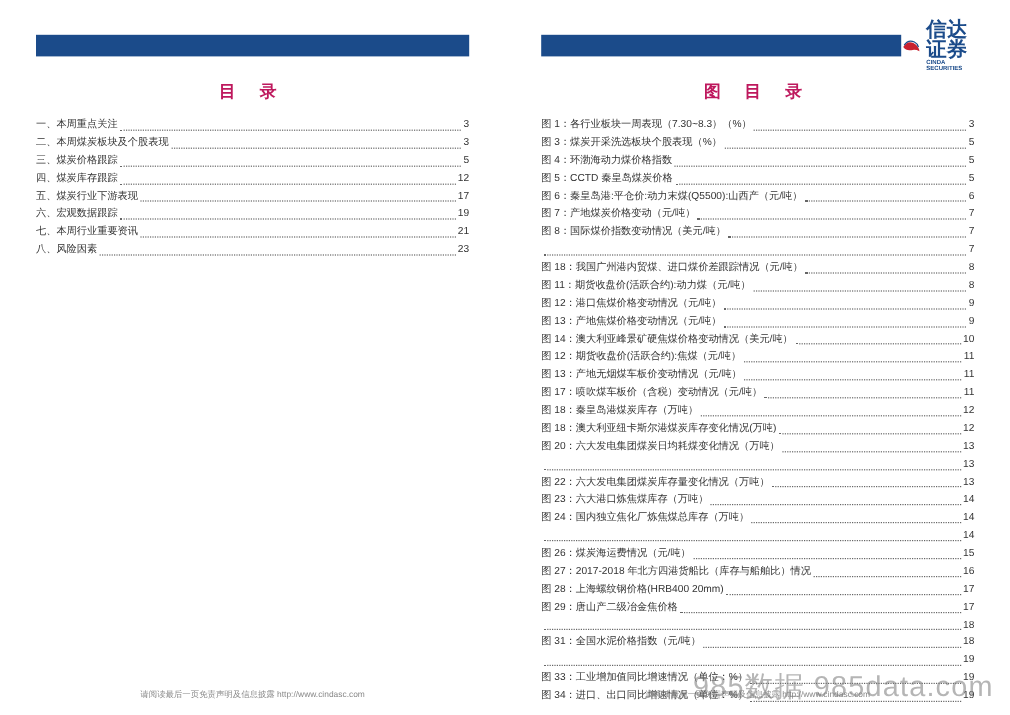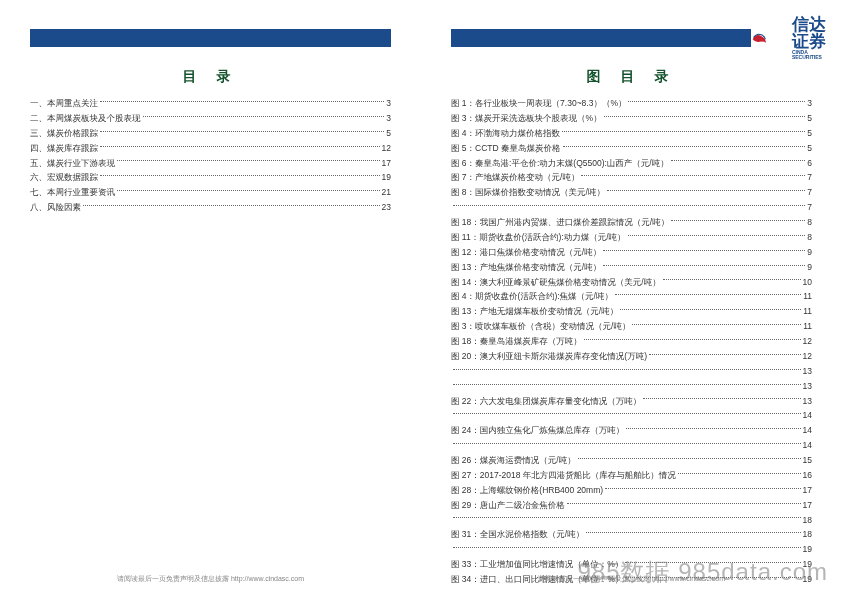--- a/index.html
+++ b/index.html
@@ -34,21 +34,21 @@
   background: #1b4b8a;
   flex: 1;
 }
 .header-bar.narrow {
   width: 300px;
   flex: none;
 }
 .logo-area {
   display: flex;
   align-items: center;
-  gap: 24px;
+  gap: 4px;
   width: 110px;
   justify-content: flex-end;
 }
 .logo-swirl {
   width: 28px;
   height: 22px;
 }
 .logo-text {
   font-size: 17px;
   font-weight: bold;
@@ -57,33 +57,33 @@
   flex-direction: column;
   line-height: 1;
 }
 .logo-sub {
   font-size: 5px;
   color: #1b4b8a;
   letter-spacing: 0;
 }
 .toc-title {
   text-align: center;
-  color: #14532d;
+  color: #be185d;
   font-size: 14px;
   margin: 12px 0 10px 0;
   font-weight: bold;
   letter-spacing: 8px;
 }
 .toc-list {
   font-size: 8.5px;
   color: #333;
 }
 .toc-row {
   display: flex;
-  align-items: center;
+  align-items: flex-end;
   line-height: 1.75;
   white-space: nowrap;
 }
 .toc-label {
   flex-shrink: 0;
 }
 .toc-dots {
   flex: 1;
   border-bottom: 1px dotted #666;
   margin: 0 2px;
@@ -244,58 +244,60 @@
           <span class="toc-label">图 13：产地焦煤价格变动情况（元/吨）</span>
           <span class="toc-dots"></span>
           <span class="toc-page">9</span>
         </div>
         <div class="toc-row">
           <span class="toc-label">图 14：澳大利亚峰景矿硬焦煤价格变动情况（美元/吨）</span>
           <span class="toc-dots"></span>
           <span class="toc-page">10</span>
         </div>
         <div class="toc-row">
-          <span class="toc-label">图 4：期货收盘价(活跃合约):焦煤（元/吨）</span>
+          <span class="toc-label">图 12：期货收盘价(活跃合约):焦煤（元/吨）</span>
           <span class="toc-dots"></span>
           <span class="toc-page">11</span>
         </div>
         <div class="toc-row">
           <span class="toc-label">图 13：产地无烟煤车板价变动情况（元/吨）</span>
           <span class="toc-dots"></span>
           <span class="toc-page">11</span>
         </div>
         <div class="toc-row">
-          <span class="toc-label">图 3：喷吹煤车板价（含税）变动情况（元/吨）</span>
+          <span class="toc-label">图 17：喷吹煤车板价（含税）变动情况（元/吨）</span>
           <span class="toc-dots"></span>
           <span class="toc-page">11</span>
         </div>
         <div class="toc-row">
           <span class="toc-label">图 18：秦皇岛港煤炭库存（万吨）</span>
           <span class="toc-dots"></span>
           <span class="toc-page">12</span>
         </div>
         <div class="toc-row">
-          <span class="toc-label">图 20：澳大利亚纽卡斯尔港煤炭库存变化情况(万吨)</span>
+          <span class="toc-label">图 18：澳大利亚纽卡斯尔港煤炭库存变化情况(万吨)</span>
           <span class="toc-dots"></span>
           <span class="toc-page">12</span>
         </div>
         <div class="toc-row">
+          <span class="toc-label">图 20：六大发电集团煤炭日均耗煤变化情况（万吨）</span>
           <span class="toc-dots"></span>
           <span class="toc-page">13</span>
         </div>
         <div class="toc-row">
           <span class="toc-dots"></span>
           <span class="toc-page">13</span>
         </div>
         <div class="toc-row">
           <span class="toc-label">图 22：六大发电集团煤炭库存量变化情况（万吨）</span>
           <span class="toc-dots"></span>
           <span class="toc-page">13</span>
         </div>
         <div class="toc-row">
+          <span class="toc-label">图 23：六大港口炼焦煤库存（万吨）</span>
           <span class="toc-dots"></span>
           <span class="toc-page">14</span>
         </div>
         <div class="toc-row">
           <span class="toc-label">图 24：国内独立焦化厂炼焦煤总库存（万吨）</span>
           <span class="toc-dots"></span>
           <span class="toc-page">14</span>
         </div>
         <div class="toc-row">
           <span class="toc-dots"></span>

